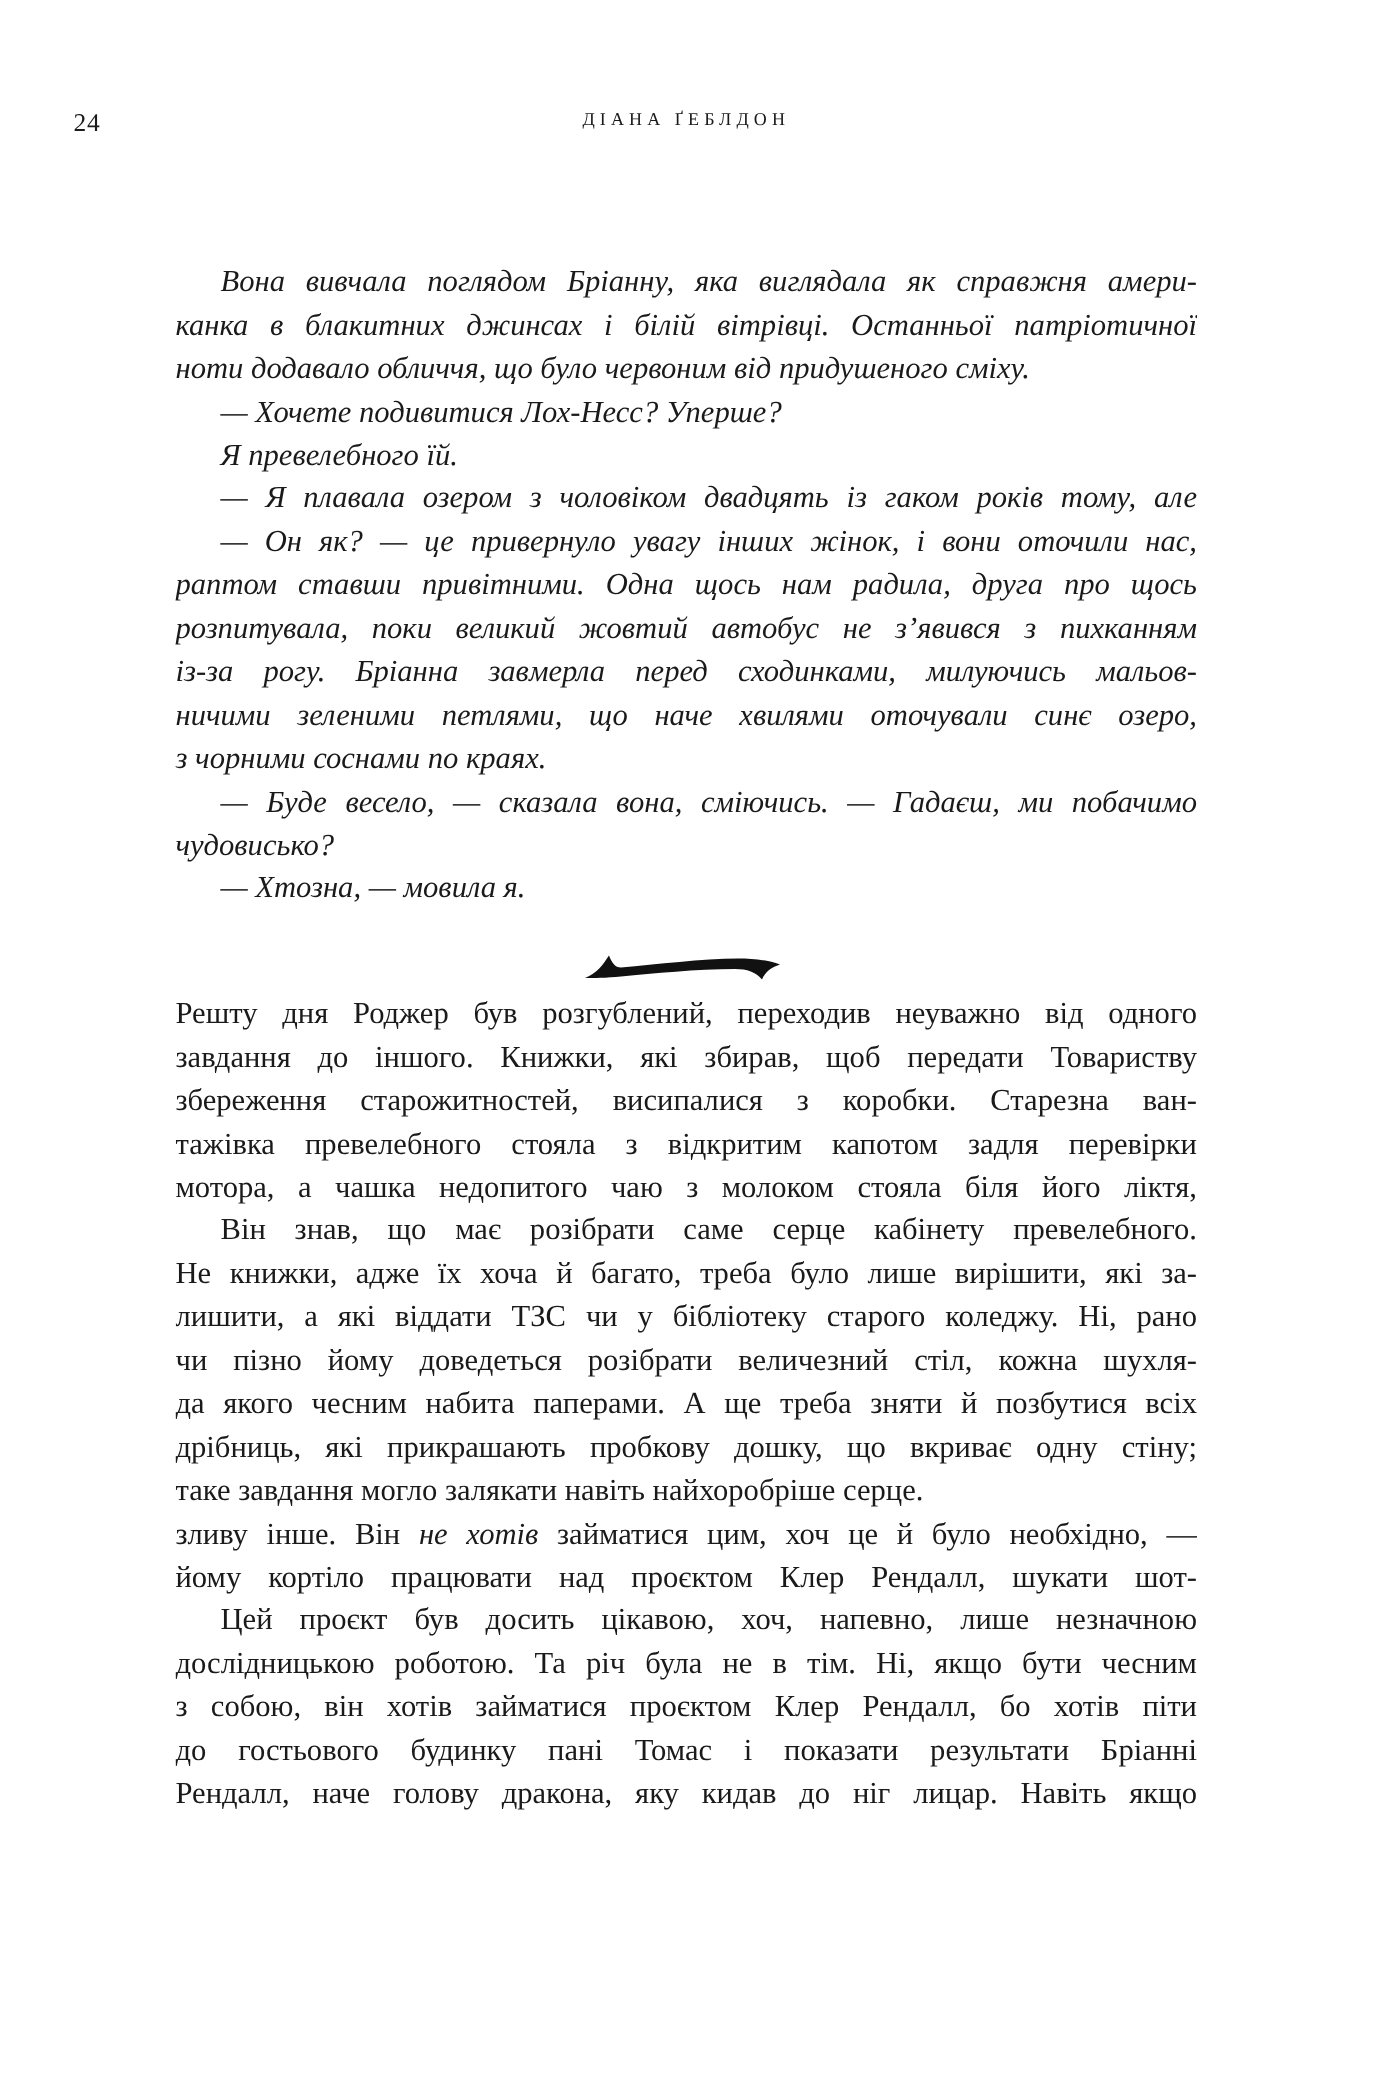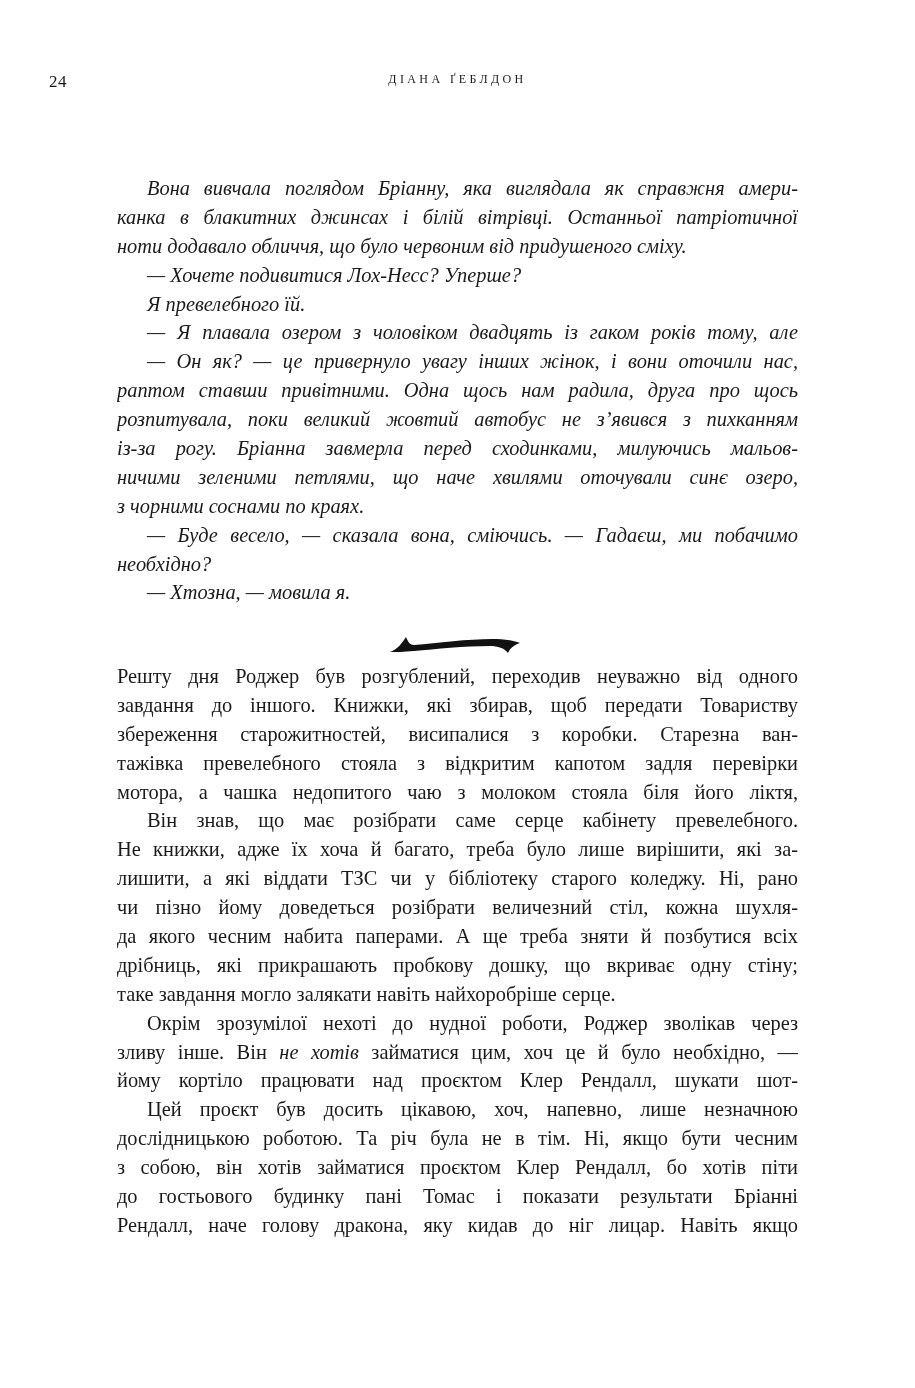--- a/index.html
+++ b/index.html
@@ -34,21 +34,21 @@
     <div class="line indent last">— Хочете подивитися Лох-Несс? Уперше?</div>
     <div class="line indent last">Я превелебного їй.</div>
     <div class="line indent">— Я плавала озером з чоловіком двадцять із гаком років тому, але</div>
     <div class="line indent">— Он як? — це привернуло увагу інших жінок, і вони оточили нас,</div>
     <div class="line">раптом ставши привітними. Одна щось нам радила, друга про щось</div>
     <div class="line">розпитувала, поки великий жовтий автобус не з’явився з пихканням</div>
     <div class="line">із-за рогу. Бріанна завмерла перед сходинками, милуючись мальов-</div>
     <div class="line">ничими зеленими петлями, що наче хвилями оточували синє озеро,</div>
     <div class="line last">з чорними соснами по краях.</div>
     <div class="line indent">— Буде весело, — сказала вона, сміючись. — Гадаєш, ми побачимо</div>
-    <div class="line last">необхідно?</div>
+    <div class="line last">чудовисько?</div>
     <div class="line indent last">— Хтозна, — мовила я.</div>
   </div>
 
   <div class="ornament">
     <svg width="140" height="24" viewBox="0 0 140 24" xmlns="http://www.w3.org/2000/svg">
       <path d="M2 19 C 10 16, 14 10, 18 4 C 20 9, 22 12, 26 12 C 50 10, 80 6, 104 6 C 114 6, 124 7, 132 10 C 126 12, 122 15, 120 20 C 116 15, 110 13, 102 13 C 76 13, 48 16, 26 18 C 16 19, 8 19, 2 19 Z" fill="#111111"></path>
     </svg>
   </div>
 
   <div class="text-block roman-block">
@@ -57,21 +57,20 @@
     <div class="line">збереження старожитностей, висипалися з коробки. Старезна ван-</div>
     <div class="line">тажівка превелебного стояла з відкритим капотом задля перевірки</div>
     <div class="line">мотора, а чашка недопитого чаю з молоком стояла біля його ліктя,</div>
     <div class="line indent">Він знав, що має розібрати саме серце кабінету превелебного.</div>
     <div class="line">Не книжки, адже їх хоча й багато, треба було лише вирішити, які за-</div>
     <div class="line">лишити, а які віддати ТЗС чи у бібліотеку старого коледжу. Ні, рано</div>
     <div class="line">чи пізно йому доведеться розібрати величезний стіл, кожна шухля-</div>
     <div class="line">да якого чесним набита паперами. А ще треба зняти й позбутися всіх</div>
     <div class="line">дрібниць, які прикрашають пробкову дошку, що вкриває одну стіну;</div>
     <div class="line last">таке завдання могло залякати навіть найхоробріше серце.</div>
-    <div class="line indent">Окрім зрозумілої нехоті до нудної роботи, Роджер зволікав через</div>
     <div class="line"><span>зливу інше. Він </span><em class="inline-italic">не хотів</em><span> займатися цим, хоч це й було необхідно, —</span></div>
     <div class="line">йому кортіло працювати над проєктом Клер Рендалл, шукати шот-</div>
     <div class="line indent">Цей проєкт був досить цікавою, хоч, напевно, лише незначною</div>
     <div class="line">дослідницькою роботою. Та річ була не в тім. Ні, якщо бути чесним</div>
     <div class="line">з собою, він хотів займатися проєктом Клер Рендалл, бо хотів піти</div>
     <div class="line">до гостьового будинку пані Томас і показати результати Бріанні</div>
     <div class="line">Рендалл, наче голову дракона, яку кидав до ніг лицар. Навіть якщо</div>
   </div>
 
 </div>

